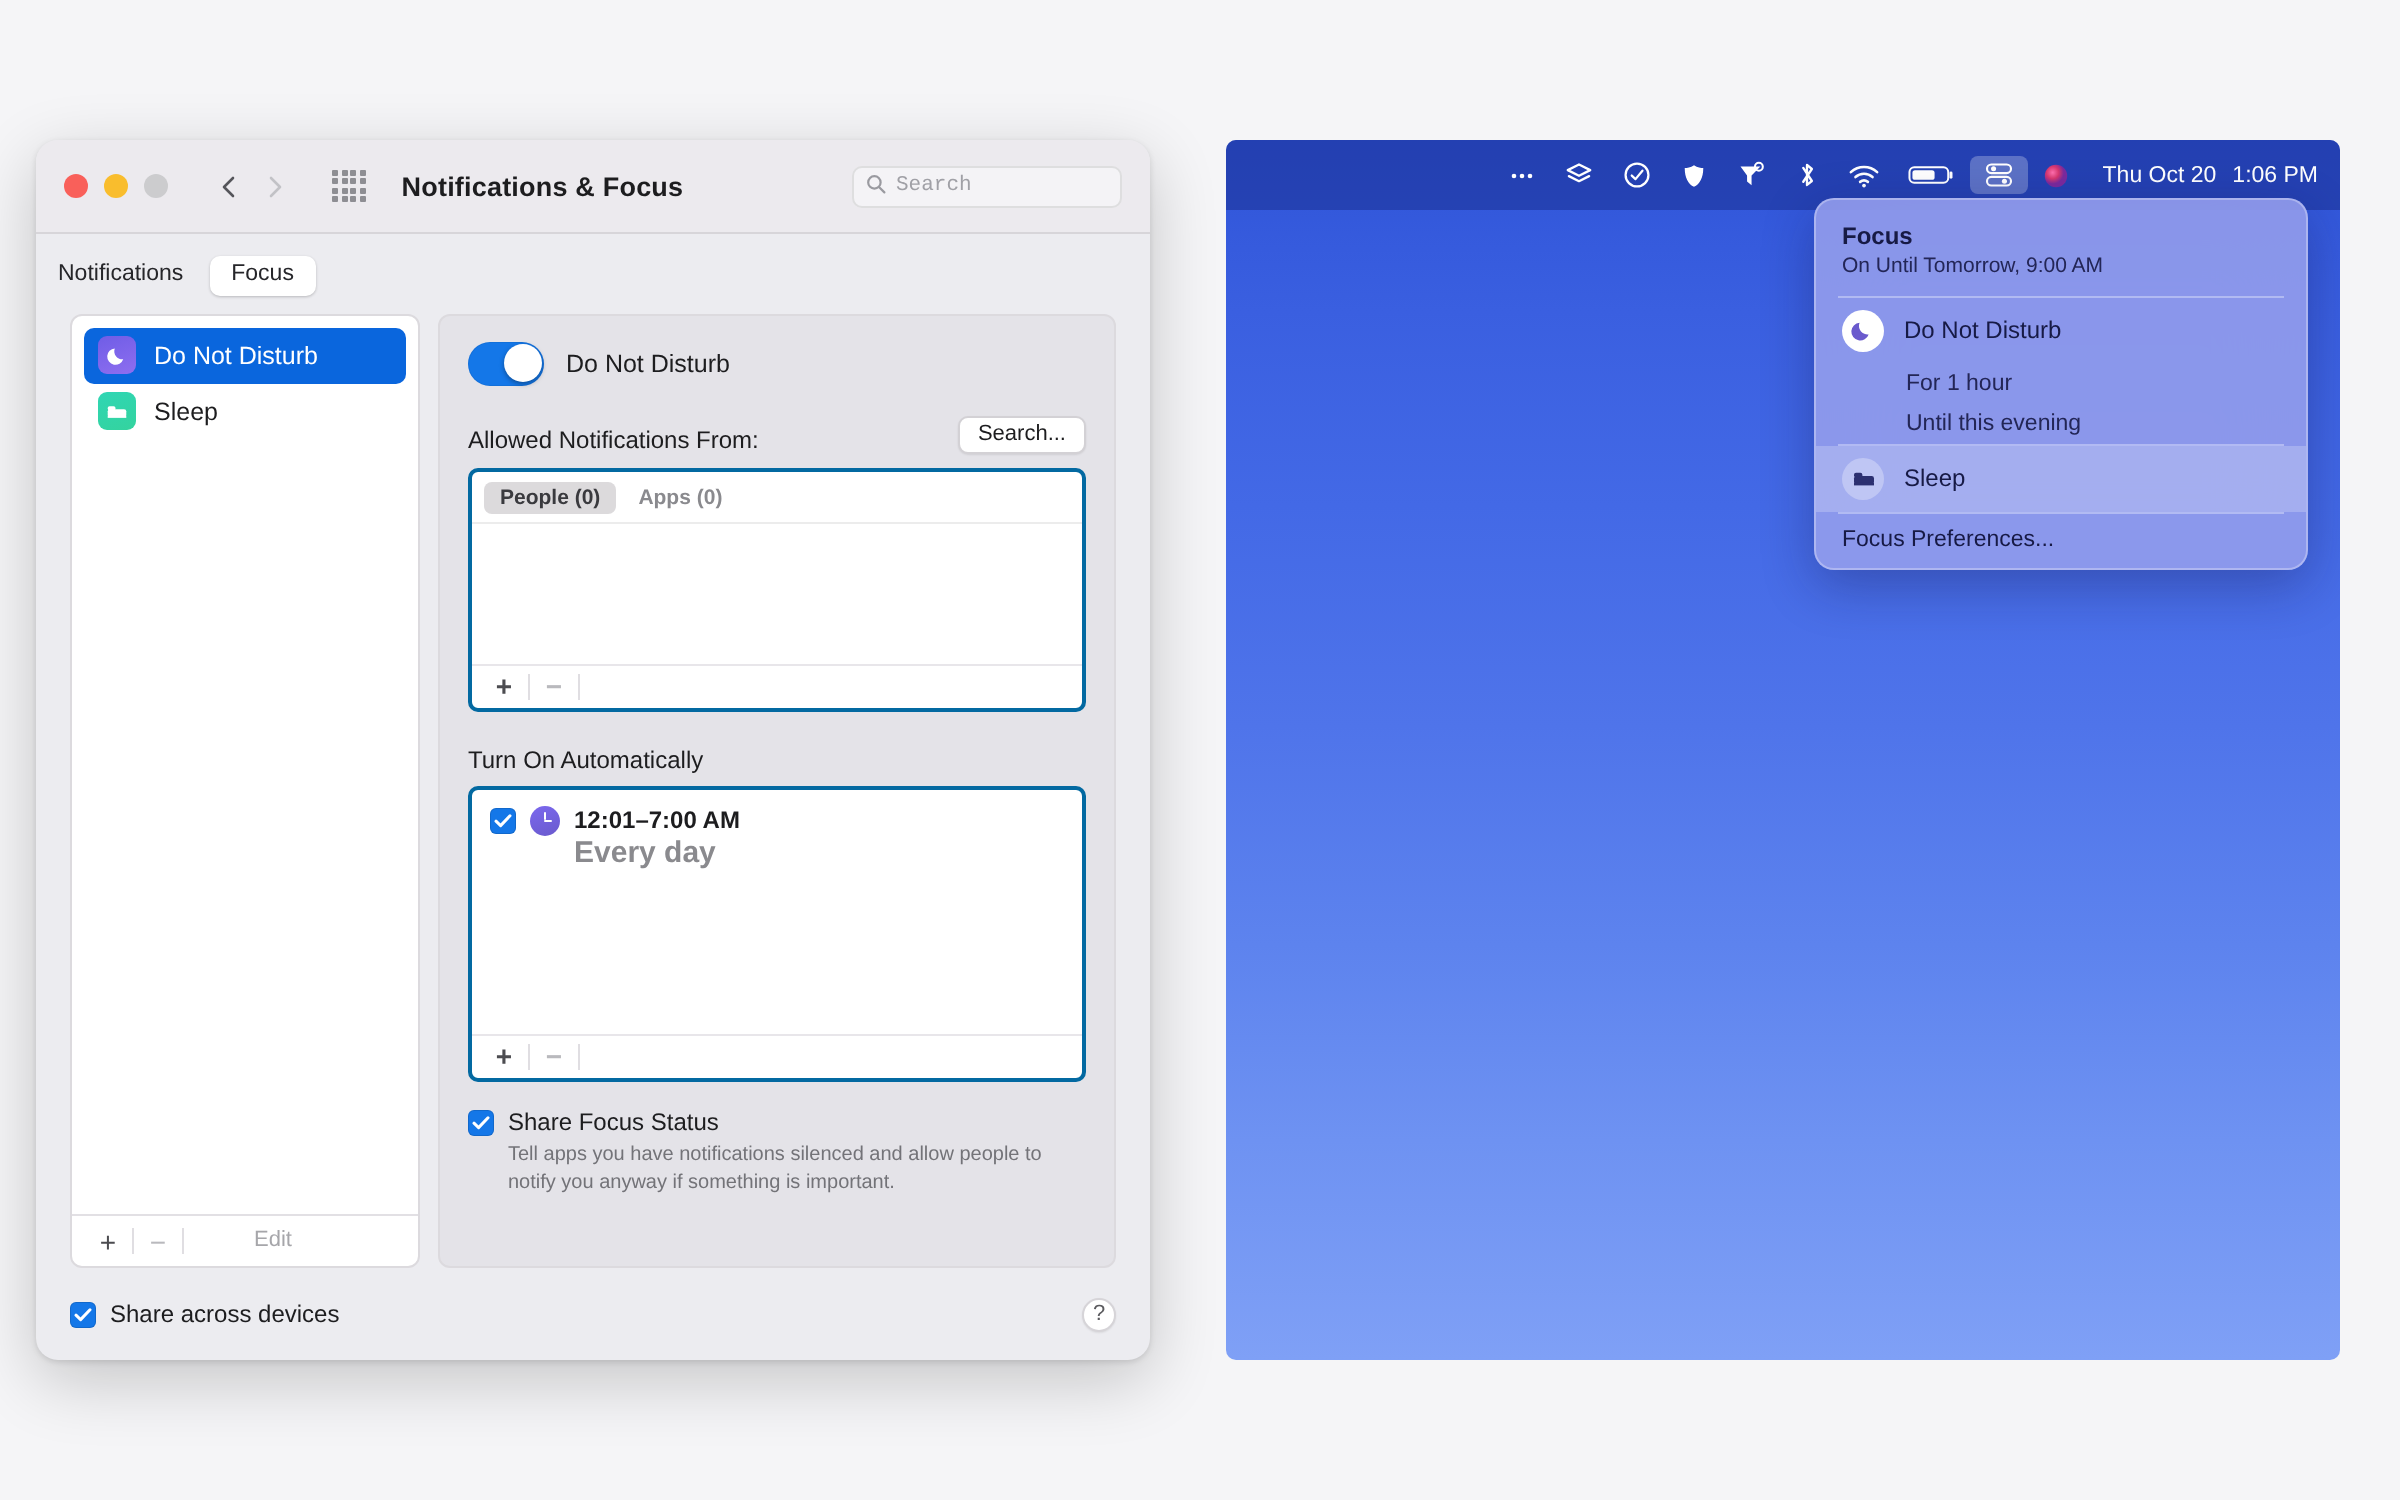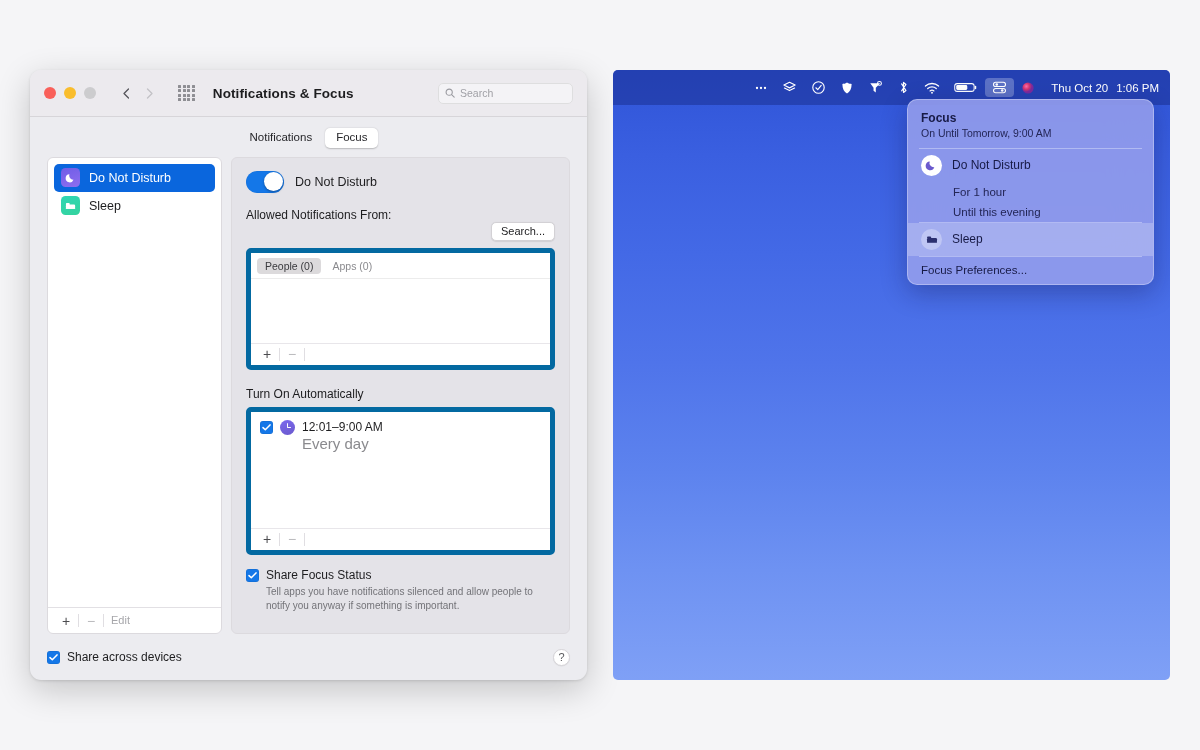--- a/index.html
+++ b/index.html
@@ -8,21 +8,21 @@
     background: #f5f5f7;
     font-family: "Liberation Sans", sans-serif;
     -webkit-font-smoothing: antialiased;
     overflow: hidden;
     position: relative;
   }
 
   
   .prefs-window {
     position: absolute;
-    left: 30px; top: 70px;
+    left: 18px; top: 70px;
     width: 557px; height: 610px;
     background: #ececf0;
     border-radius: 11px;
     box-shadow: 0 10px 34px rgba(0,0,0,0.20), 0 1px 3px rgba(0,0,0,0.12);
     overflow: hidden;
     display: flex;
     flex-direction: column;
   }
 
   .titlebar {
@@ -61,27 +61,27 @@
     width: 135px; height: 21px;
     background: #f4f3f6;
     border: 1px solid #dededf;
     border-radius: 5px;
     display: flex; align-items: center;
     padding: 0 6px; gap: 5px;
   }
   .searchbox .sicon { flex: none; }
   .searchbox input {
     border: none; outline: none; background: transparent;
-    font-family: Liberation Sans, sans-serif; font-size: 10.5px; color: #3c3c43;
+    font-family: Liberation Mono, monospace; font-size: 10.5px; color: #3c3c43;
     width: 100%;
   }
   .searchbox input::placeholder { color: #a0a0a6; }
 
   
-  .tabstrip { display: flex; justify-content: center; padding: 11px 0 9px; flex: none; }
+  .tabstrip { display: flex; justify-content: flex-start; padding: 11px 0 9px; flex: none; }
   .segmented { display: flex; gap: 2px; }
   .seg {
     font-size: 11.5px; color: #26262a;
     padding: 3px 11px 4px;
     border-radius: 5px;
     cursor: default;
     line-height: 1.1;
   }
   .seg.active { background: #ffffff; box-shadow: 0 .5px 1.5px rgba(0,0,0,0.22); }
 
@@ -111,21 +111,21 @@
   .appicon.sleep { background: linear-gradient(160deg,#2fd6b4,#34d39e); }
 
   .sidebar-foot {
     height: 26px; border-top: 1px solid #e2e0e4;
     display: flex; align-items: center; padding-left: 6px; gap: 0;
   }
   .ftbtn {
     font-size: 14px; color: #4c4c50; width: 24px; text-align: center;
     line-height: 1; cursor: default; user-select: none;
   }
-  .ftbtn.lbl { font-size: 11px; width: auto; padding: 0 7px; color: #a6a6aa; }
+  .ftbtn.lbl { font-size: 11px; width: auto; padding: 0 7px; color: #a6a6aa; margin-left: 28px; }
   .ftbtn.disabled { color: #b9b9bd; }
   .ftsep { width: 1px; height: 13px; background: #e0dee2; }
 
   .detail {
     flex: 1;
     background: #e4e3e8;
     border: 1px solid #dcdade;
     border-radius: 6px;
     padding: 13px 14px 0;
     display: flex; flex-direction: column;
@@ -138,37 +138,38 @@
     background: #1477e8; position: relative; flex: none;
     box-shadow: inset 0 0 0 .5px rgba(0,0,0,.06);
   }
   .switch .knob {
     position: absolute; top: 1.5px; left: 17.5px;
     width: 19px; height: 19px; border-radius: 50%;
     background: #fff; box-shadow: 0 1px 2.5px rgba(0,0,0,.35);
   }
   .toggle-label { font-size: 12.5px; color: #1d1d1f; }
 
-  .sec-head { display: flex; align-items: flex-start; margin-bottom: 7px; flex-direction: column; }
+  .sec-head { display: flex; align-items: flex-end; margin-bottom: 7px; }
   .sec-title { font-size: 12px; color: #1d1d1f; }
   .options-btn {
     margin-left: auto;
     font-size: 11px; color: #1d1d1f;
     background: #fff; border: 1px solid #d3d1d5;
     border-radius: 5px; padding: 2.5px 9px;
     box-shadow: 0 .5px 1px rgba(0,0,0,.09);
     cursor: default;
   }
 
   .listbox {
     background: #fff;
-    border: 5px solid #0369a1;
+    border: 2px solid #0369a1;
     border-radius: 5px;
     display: flex; flex-direction: column;
     overflow: hidden;
+    font-weight: bold;
   }
   .listbox-head {
     display: flex; gap: 3px; padding: 5px 6px 4px;
     border-bottom: 1px solid #ececec;
   }
   .pill {
     font-size: 10.5px; color: #3a3a3e;
     padding: 2px 8px; border-radius: 4px; cursor: default;
   }
   .pill.active { background: #dcdadc; }
@@ -417,21 +418,21 @@
             <span class="cbox">
               <svg width="9" height="9" viewBox="0 0 9 9">
                   <path d="M1 4.6 L3.3 6.8 L8 1.9" fill="none" stroke="#fff" stroke-width="1.5" stroke-linecap="round" stroke-linejoin="round"></path>
                 </svg>
             </span>
             <span class="clockicon">
               <i class="hand h1"></i>
                 <i class="hand h2"></i>
             </span>
             <span class="sched-text">
-              <span class="sched-time">12:01–9:00 AM</span>
+              <span class="sched-time">12:01–7:00 AM</span>
               <span class="sched-sub">Every day</span>
             </span>
           </div>
         </div>
         <div class="listbox-foot">
           <span class="ftbtn">+</span>
           <span class="ftsep"></span>
           <span class="ftbtn disabled">−</span>
           <span class="ftsep"></span>
         </div>

